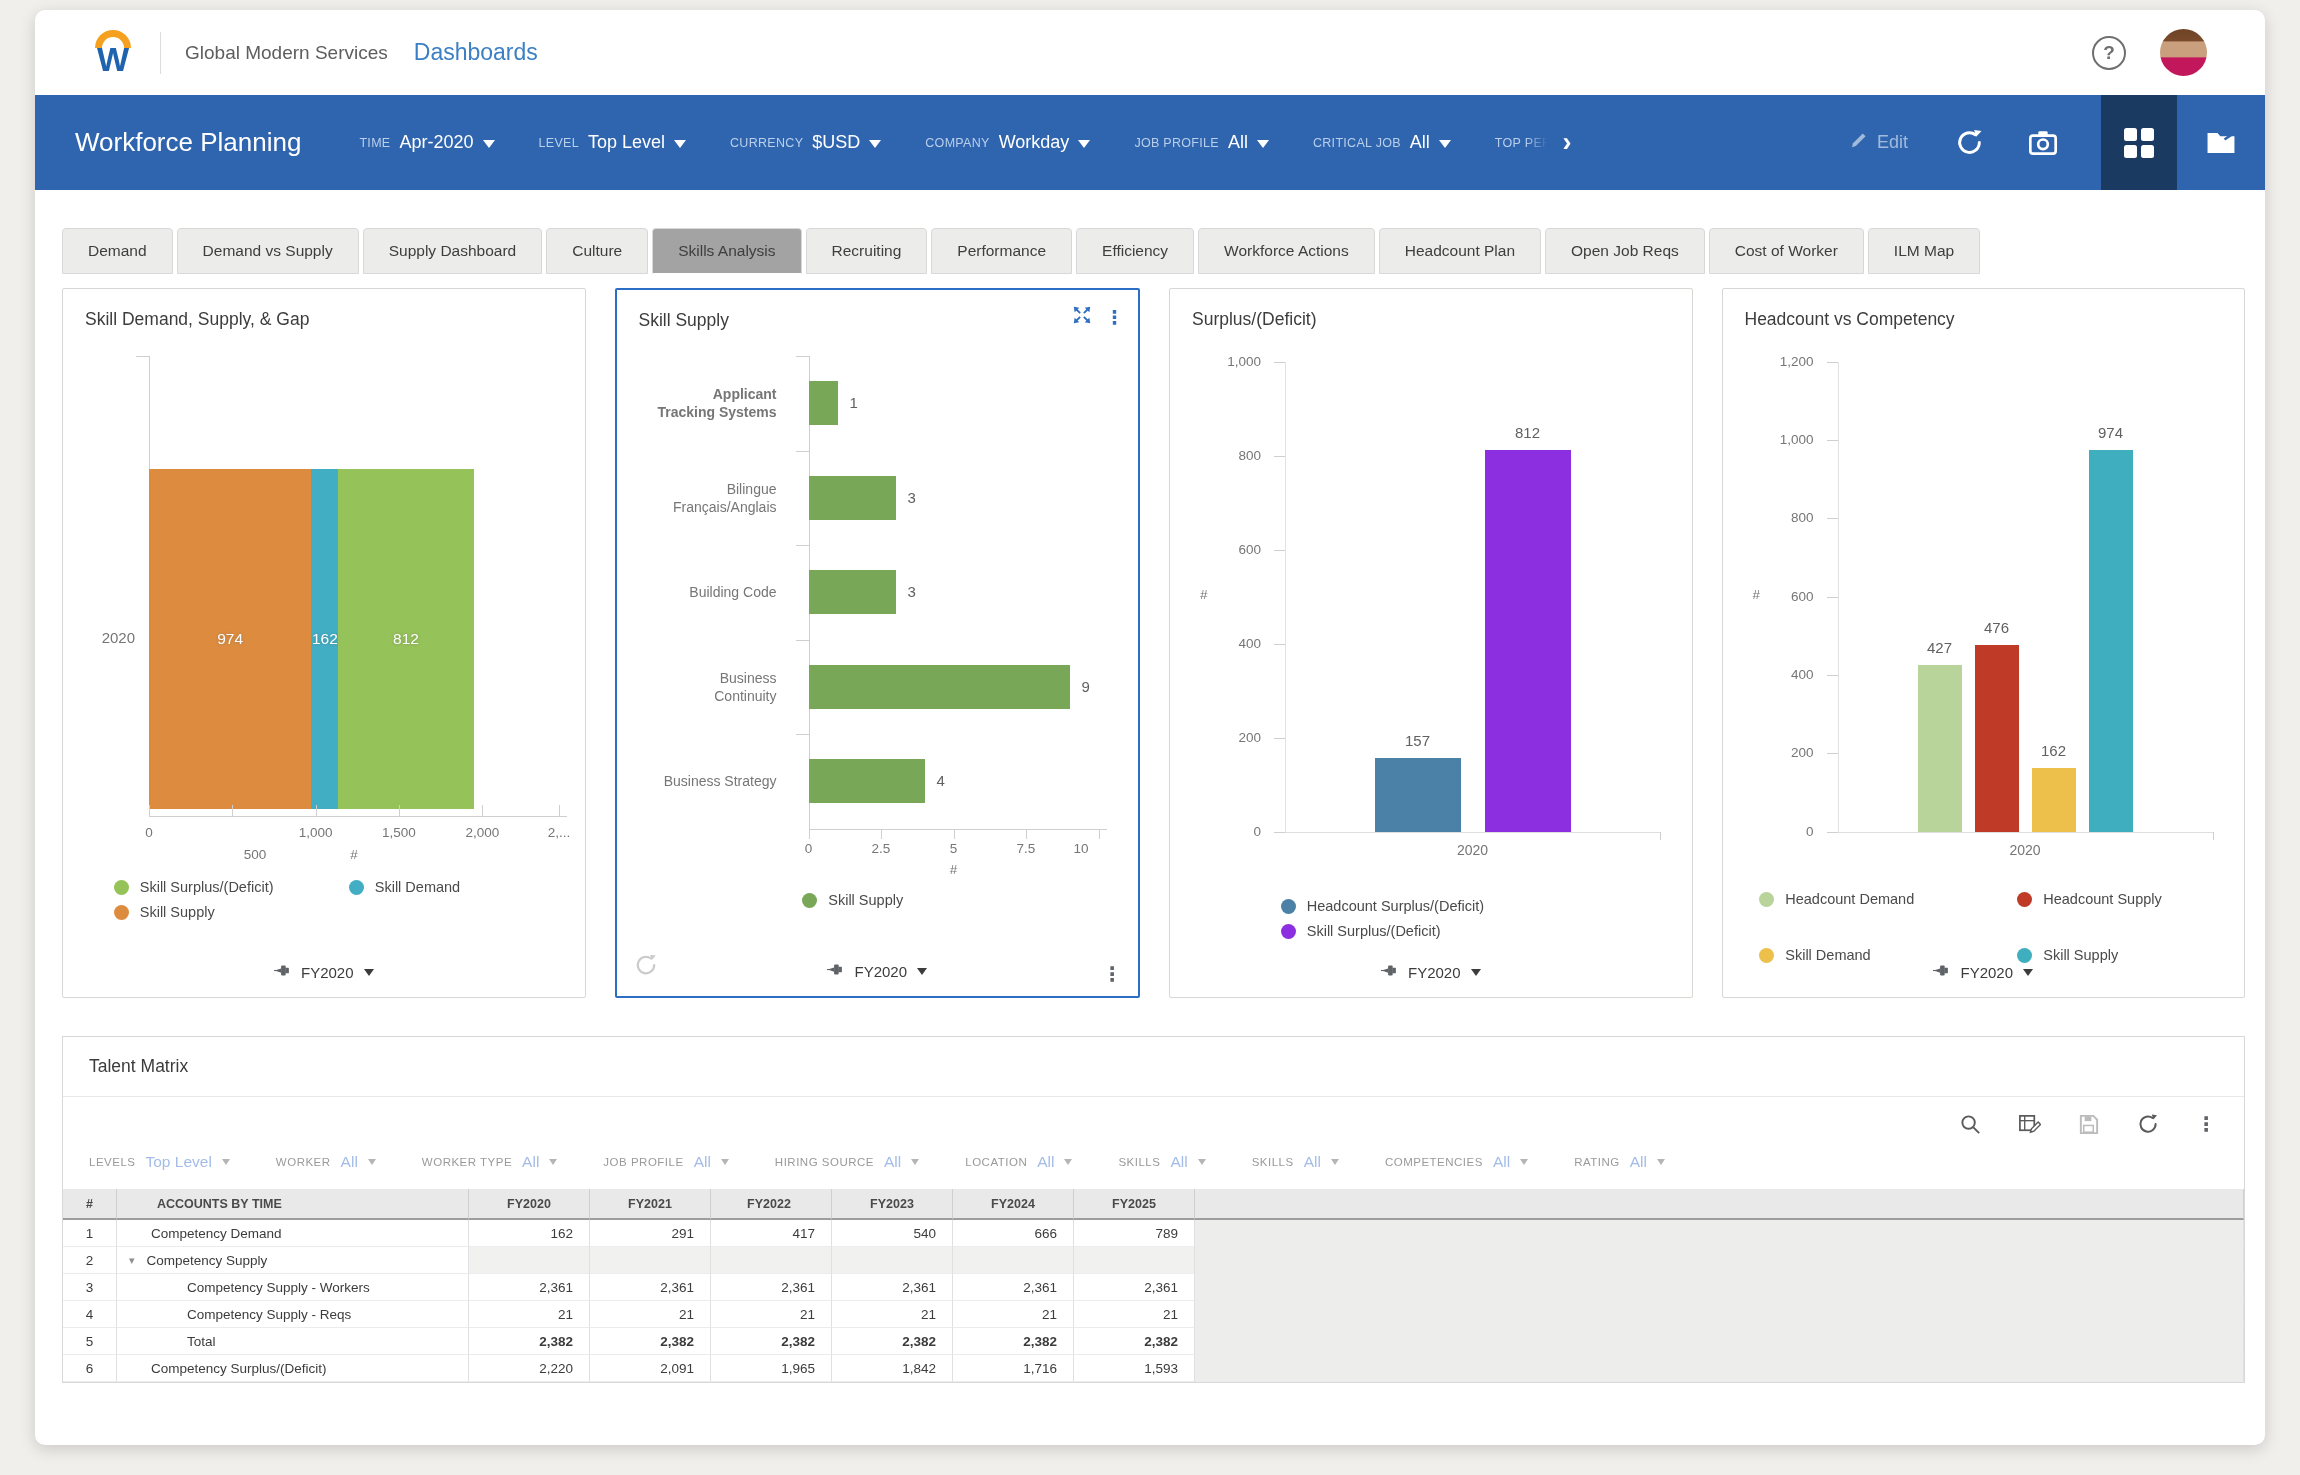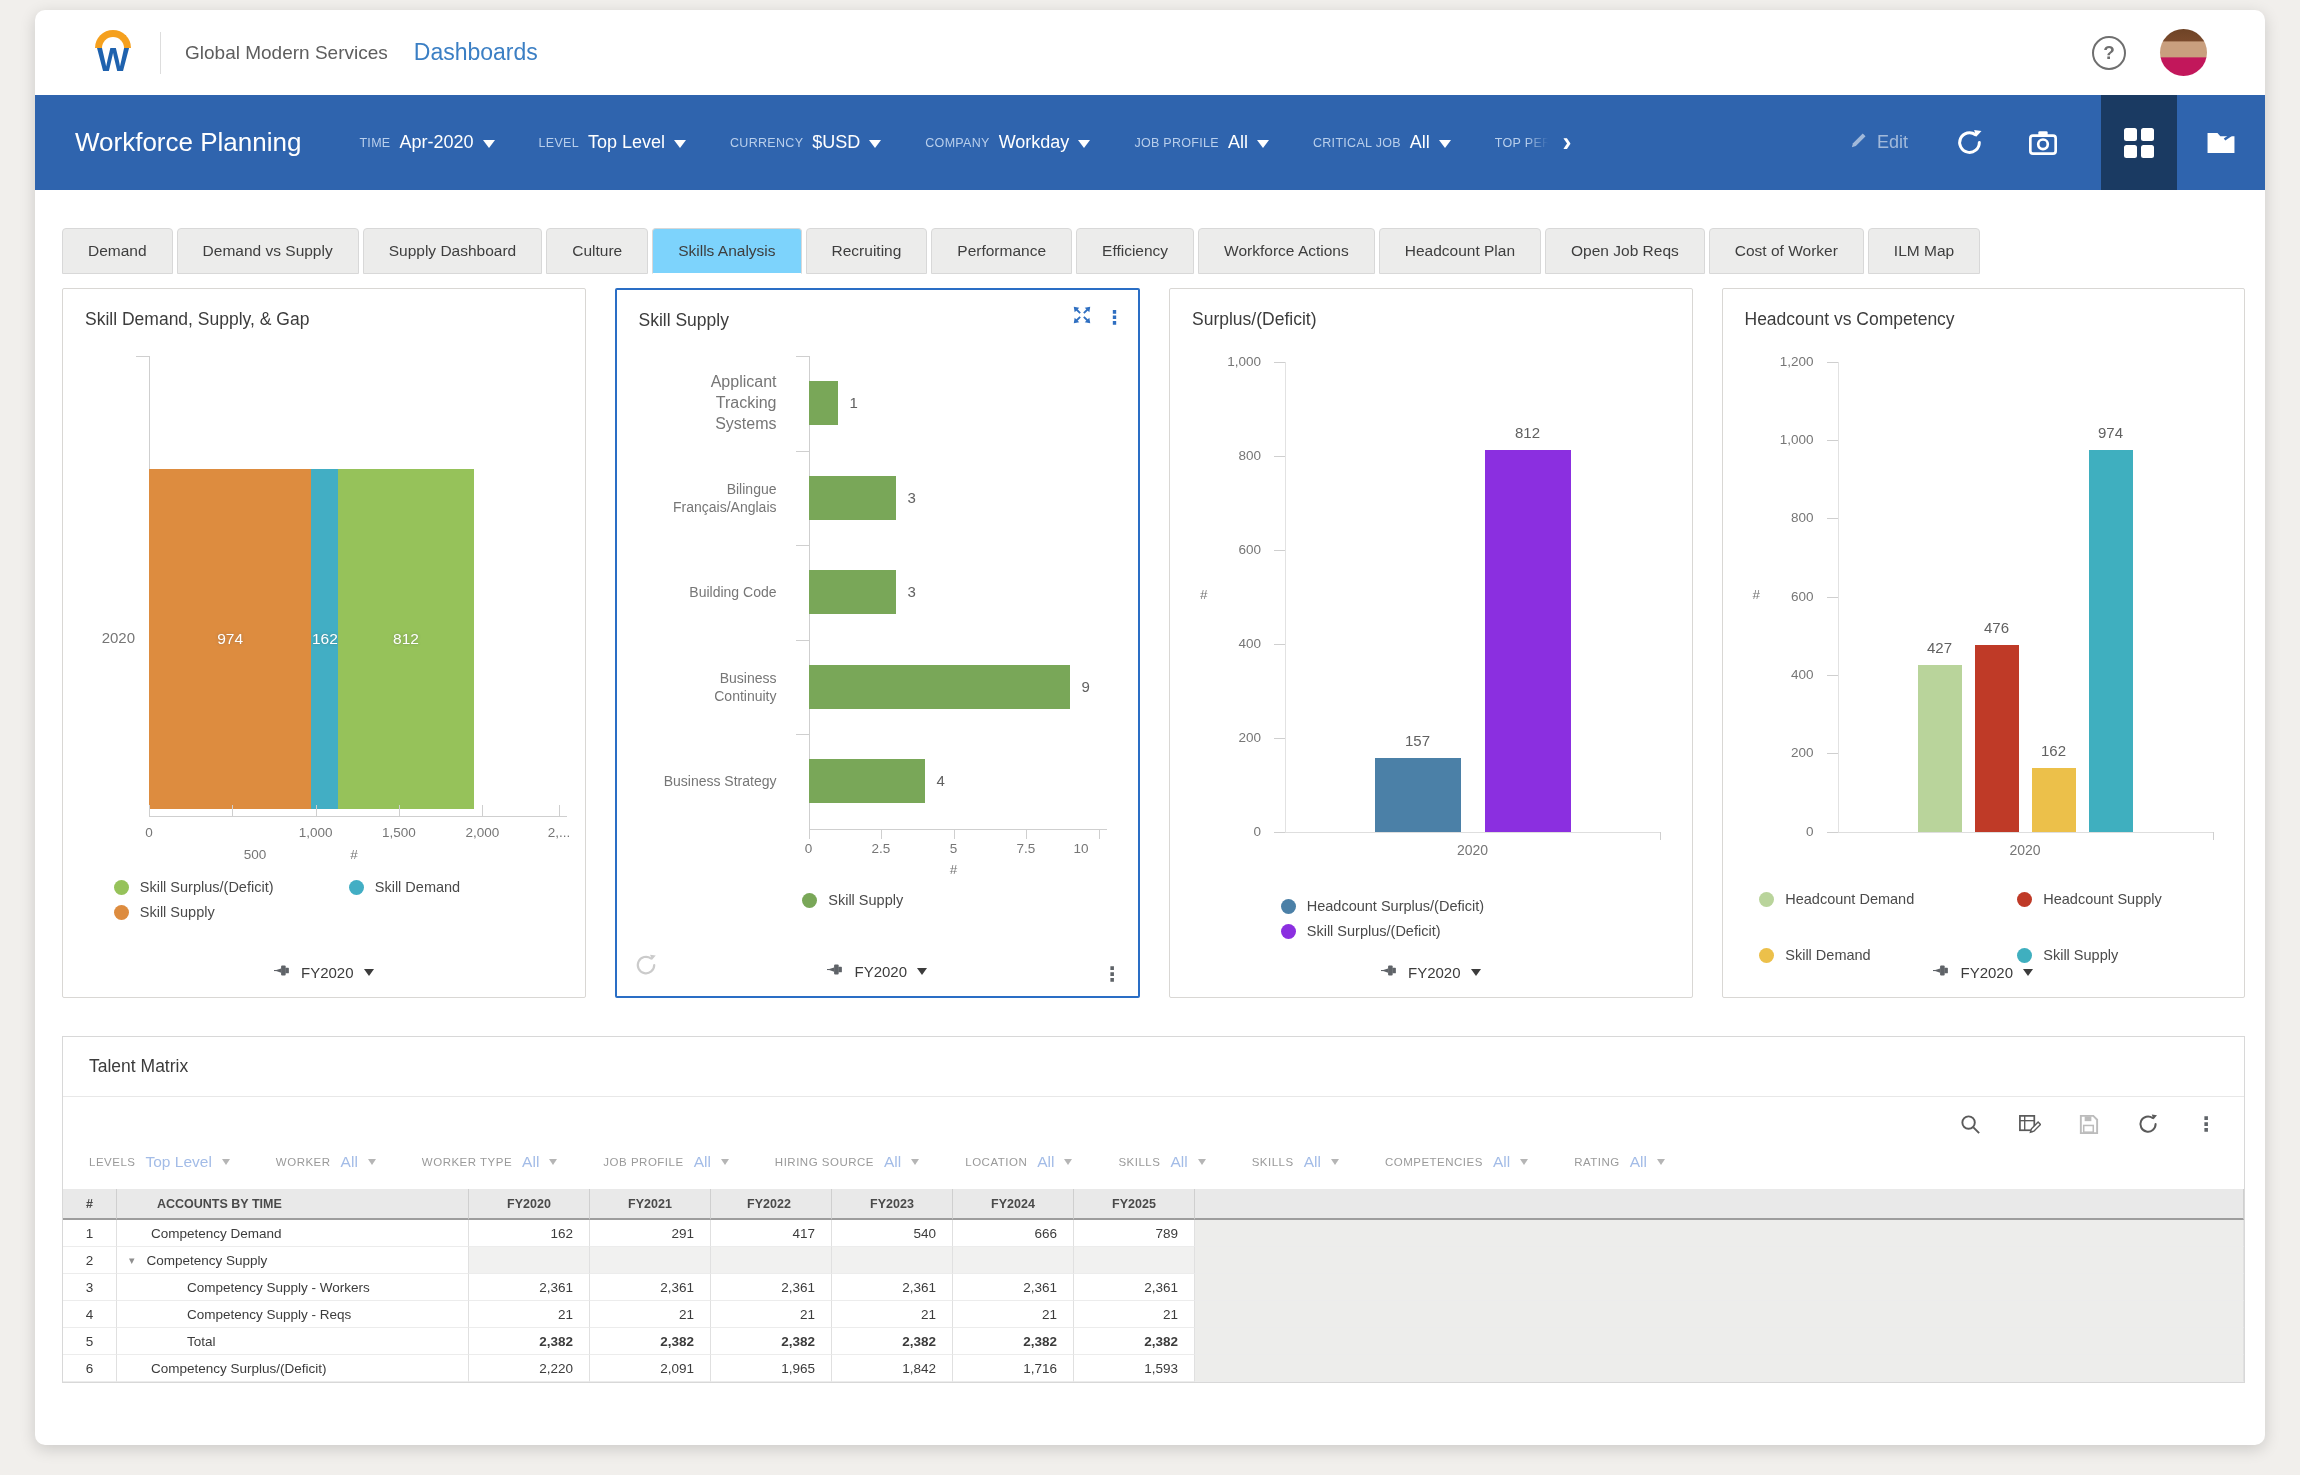--- a/index.html
+++ b/index.html
@@ -37,21 +37,21 @@
   .tb-ic { display:flex; align-items:center; justify-content:center; cursor:pointer; margin-right:42px; }
   .tb-grid-btn { width:76px; align-self:stretch; background:#1a3a62; display:flex; align-items:center; justify-content:center; margin-right:0; cursor:pointer; }
   .grid-glyph { width:30px; height:30px; display:grid; grid-template-columns:13px 13px; grid-template-rows:13px 13px; gap:4px; }
   .grid-glyph span { background:#fff; border-radius:2.5px; }
   .tb-folder { width:88px; align-self:stretch; display:flex; align-items:center; justify-content:center; cursor:pointer; }
 
   
   .tabs { display:flex; align-items:flex-end; margin:38px 20px 0 27px; height:46px; gap:4px; }
   .tab { background:#ececeb; border:1px solid #d8d8d8; border-radius:4px 4px 0 0; height:46px; display:flex; align-items:center;
          padding:0 25px; font-size:15.5px; color:#3e3e3e; cursor:pointer; white-space:nowrap; }
-  .tab.active { background:#7dd3fc; border-bottom-color:#fff; }
+  .tab.active { background:#a3a3a3; border-bottom-color:#fff; }
 
   
   .cards { display:flex; gap:29px; margin:14px 20px 0 27px; height:710px; }
   .card { flex:1; background:#fff; border:1px solid #d9d7d4; border-radius:2px; position:relative; display:flex; flex-direction:column; }
   .card.selected { border:2px solid #2a6ec5; }
   .card-title { font-size:17.5px; color:#3c3c3c; padding:20px 22px 0 22px; height:56px; }
   .card-hdr-icons { position:absolute; top:14px; right:14px; display:flex; align-items:center; gap:12px; }
   .kebab { font-size:20px; font-weight:bold; color:#5f6368; line-height:1; cursor:pointer; letter-spacing:0; }
   .kebab.blue { color:#2f6fc1; font-size:19px; }
   .chart-area { position:relative; width:100%; }
@@ -280,21 +280,21 @@
               <polygon points="21,3 15,4 20,9" stroke="none"></polygon>
             <polygon points="3,21 4,15 9,20" stroke="none"></polygon>
               <polygon points="21,21 20,15 15,20" stroke="none"></polygon>
           </svg>
         </span>
         <span class="kebab blue">⋮</span>
       </div>
       <div class="chart-area">
           <div class="axis-line" style="left: 192px; top: 10px; width: 1px; height: 472.5px;"></div>
           <div class="axis-line" style="left: 179px; top: 10px; width: 13px; height: 1px;"></div>
-          <div class="axis-text" style="left: 40px; top: 35.25px; width: 120px; height: 44px; display: flex; align-items: center; justify-content: flex-end; text-align: right; font-size: 16px; line-height: 1.3;">Applicant Tracking Systems</div>
+          <div class="axis-text" style="left: 40px; top: 35.25px; width: 120px; height: 44px; display: flex; align-items: center; justify-content: flex-end; text-align: right; font-size: 14px; line-height: 1.3; font-weight: bold;">Applicant Tracking Systems</div>
           <div style="position: absolute; left: 192px; top: 35.25px; width: 29px; height: 44px; background: rgb(121, 167, 88);"></div>
           <div class="val-label" style="left: 233px; top: 48.25px;">1</div>
           <div class="axis-line" style="left: 179px; top: 104.5px; width: 13px; height: 1px;"></div>
           <div class="axis-text" style="left: 40px; top: 129.75px; width: 120px; height: 44px; display: flex; align-items: center; justify-content: flex-end; text-align: right; font-size: 14px; line-height: 1.3;">Bilingue Français/Anglais</div>
           <div style="position: absolute; left: 192px; top: 129.75px; width: 87px; height: 44px; background: rgb(121, 167, 88);"></div>
           <div class="val-label" style="left: 291px; top: 142.75px;">3</div>
           <div class="axis-line" style="left: 179px; top: 199px; width: 13px; height: 1px;"></div>
           <div class="axis-text" style="left: 40px; top: 224.25px; width: 120px; height: 44px; display: flex; align-items: center; justify-content: flex-end; text-align: right; font-size: 14px; line-height: 1.3;">Building Code</div>
           <div style="position: absolute; left: 192px; top: 224.25px; width: 87px; height: 44px; background: rgb(121, 167, 88);"></div>
           <div class="val-label" style="left: 291px; top: 237.25px;">3</div>

